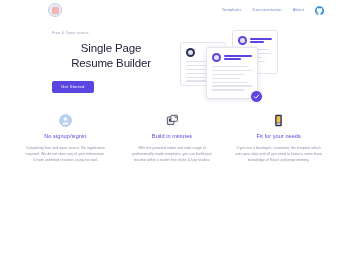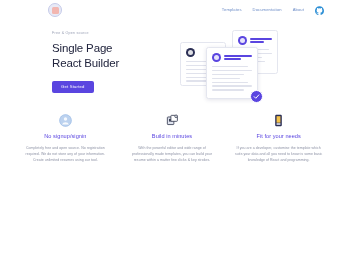--- a/index.html
+++ b/index.html
@@ -67,20 +67,21 @@
     letter-spacing: .25px;
     margin-bottom: 5px;
     line-height: 1;
   }
   .headline {
     font-size: 11.5px;
     line-height: 15.5px;
     color: #21243d;
     font-weight: 400;
     letter-spacing: -.15px;
+    text-align: center;
   }
   .cta {
     margin-top: 9px;
     display: inline-block;
     background: #5a45e0;
     color: #fff;
     font-size: 4.2px;
     letter-spacing: .2px;
     padding: 4px 9px;
     border: none;
@@ -184,21 +185,21 @@
       </svg>
     </a>
   </nav>
 </div>
 
 <div class="hero">
   <div class="hero-left">
     <div class="eyebrow">Free &amp; Open source</div>
     <div class="headline">
       <div>Single Page</div>
-      <div>React Builder</div>
+      <div>Resume Builder</div>
     </div>
     <button class="cta">Get Started</button>
   </div>
 
   <div class="hero-right">
 
     <div class="card card-back-left">
       <div class="card-inner">
         <div class="avatar-row">
           <div class="avatar avatar-dark"></div>

